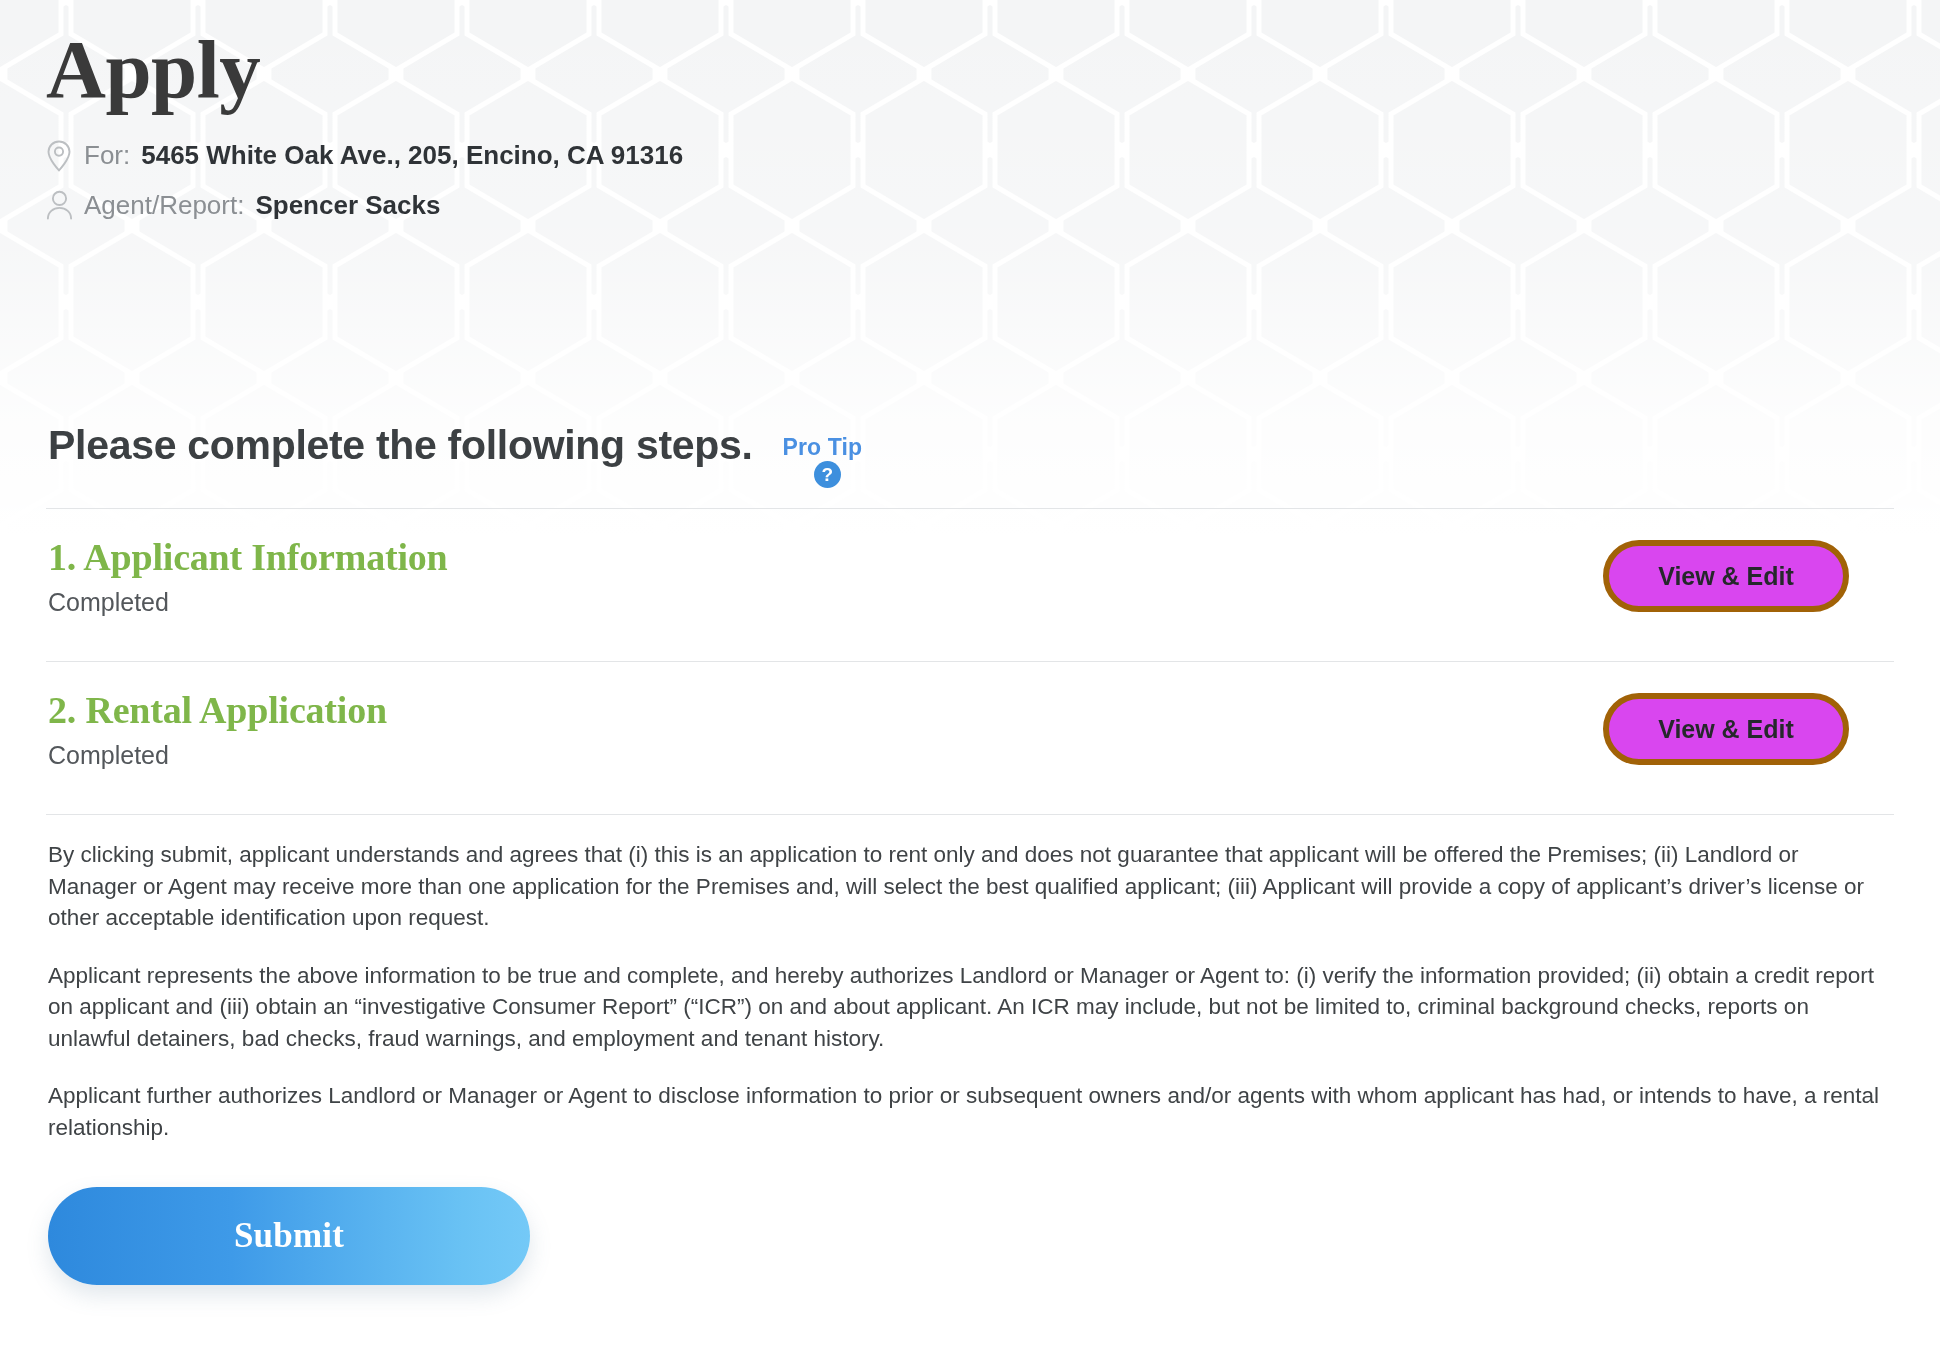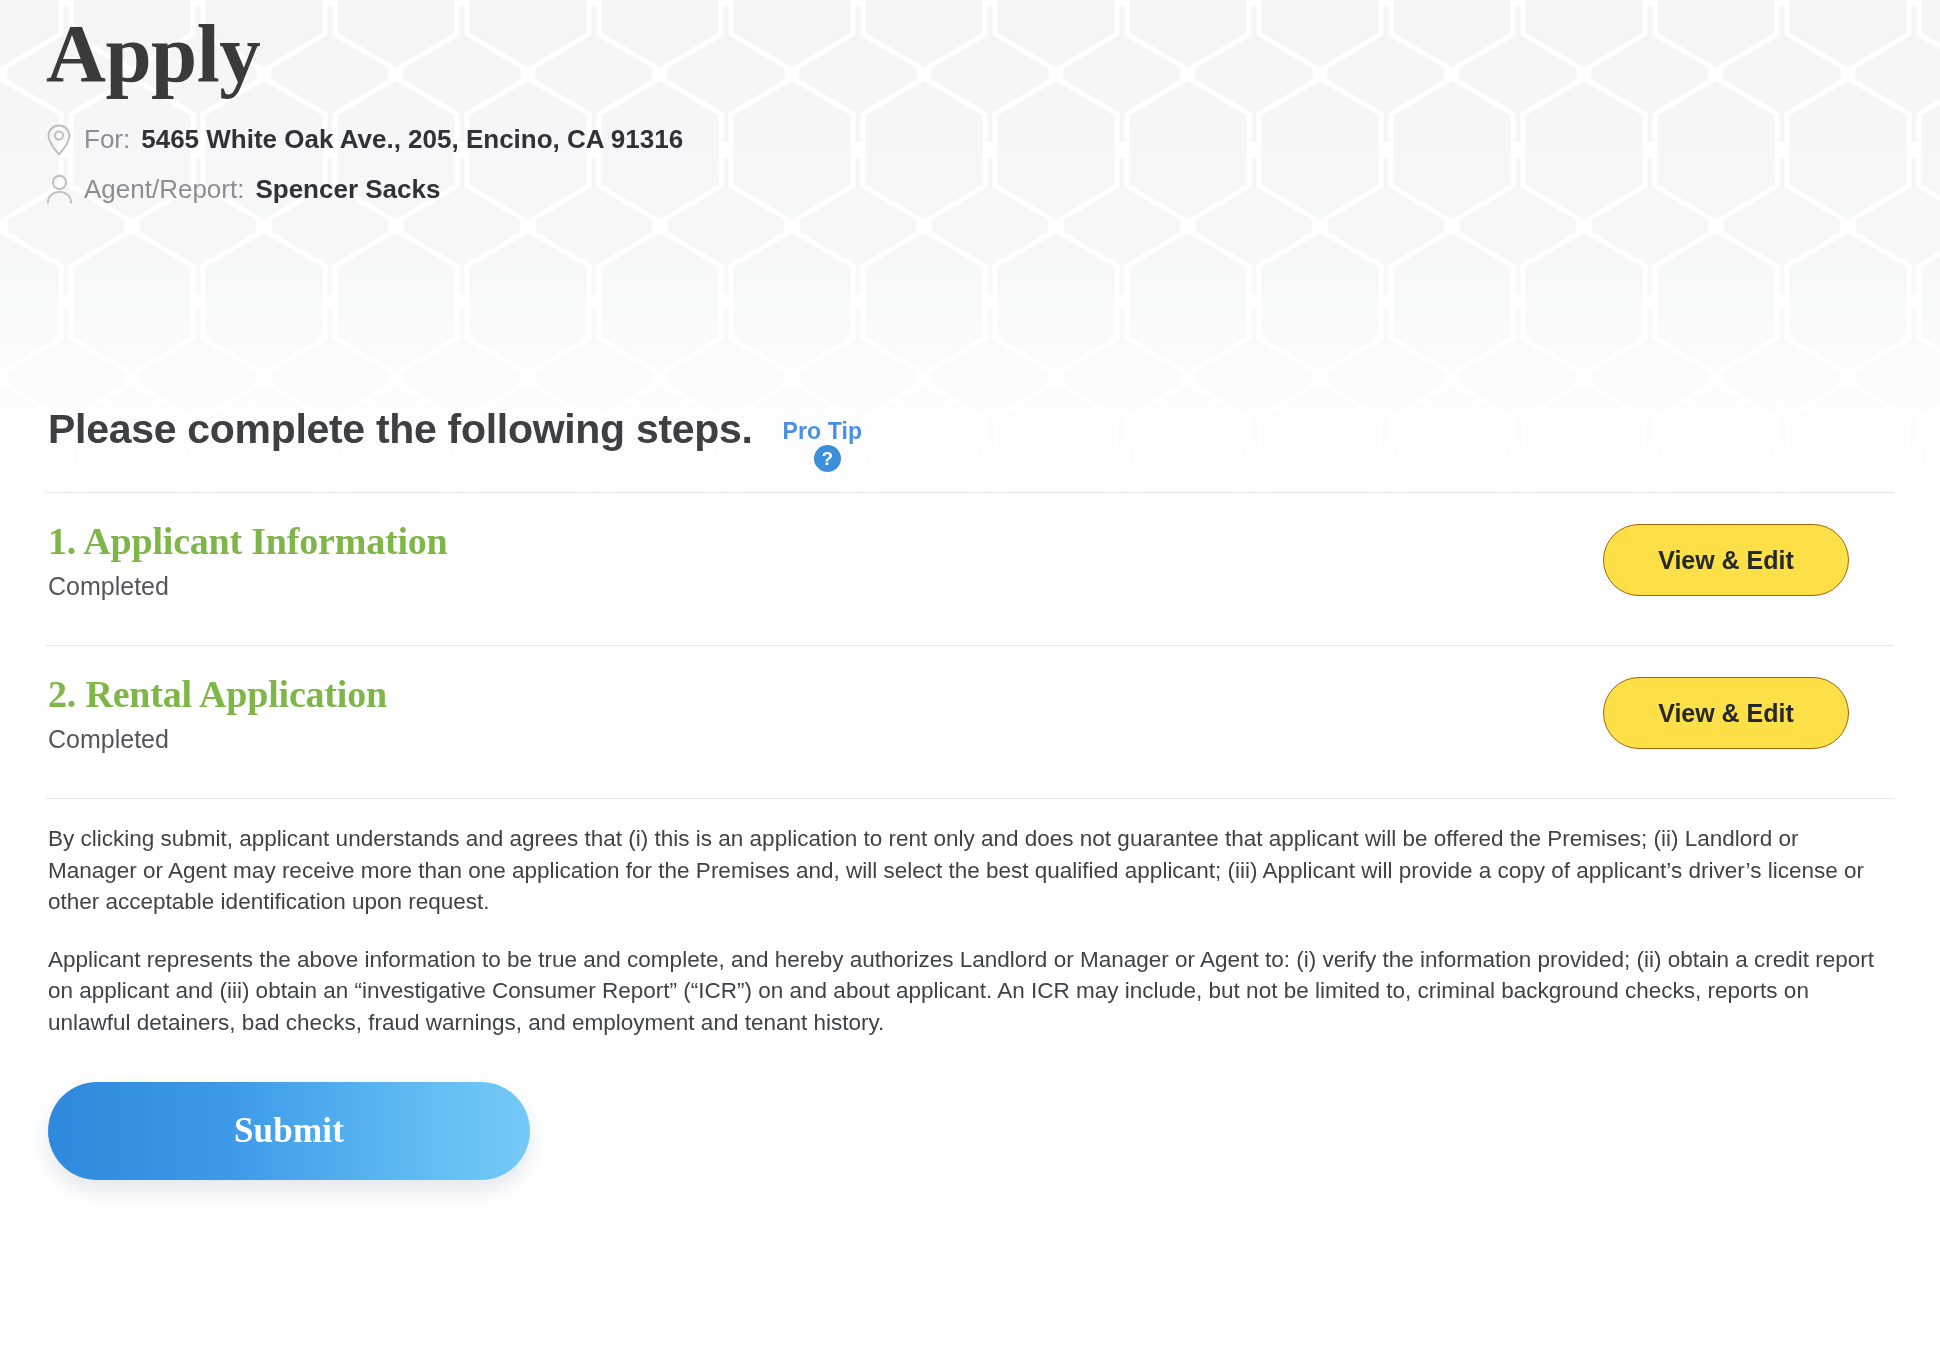--- a/index.html
+++ b/index.html
@@ -38,21 +38,21 @@
                 rgba(255,255,255,1) 96%);
     z-index: 1;
     pointer-events: none;
   }
 
   .page {
     position: relative;
     z-index: 2;
     width: 1940px;
     height: 1176px;
-    padding: 0 46px;
+    padding: 16px 46px;
   }
 
   
   .hero {
     padding-top: 10px;
   }
 
   .hero-title {
     font-family: "Liberation Serif", serif;
     font-weight: bold;
@@ -165,22 +165,22 @@
   }
 
   .step-status {
     font-size: 25px;
     color: #53575b;
     margin-top: 9px;
     font-weight: 400;
   }
 
   .view-edit-btn {
-    border: 1px solid #a16207;
-    background: #fde047;
+    border: 6px solid #a16207;
+    background: #d946ef;
     border-radius: 42px;
     width: 246px;
     height: 72px;
     font-size: 25px;
     font-weight: bold;
     color: #25282b;
     font-family: "Liberation Sans", sans-serif;
     cursor: pointer;
     display: inline-flex;
     align-items: center;
@@ -304,19 +304,20 @@
       <div class="step-status">Completed</div>
     </div>
     <button class="view-edit-btn">View &amp; Edit</button>
   </div>
 
   <div class="divider"></div>
 
   <div class="legal">
     <p>By clicking submit, applicant understands and agrees that (i) this is an application to rent only and does not guarantee that applicant will be offered the Premises; (ii) Landlord or Manager or Agent may receive more than one application for the Premises and, will select the best qualified applicant; (iii) Applicant will provide a copy of applicant’s driver’s license or other acceptable identification upon request.</p>
     <p>Applicant represents the above information to be true and complete, and hereby authorizes Landlord or Manager or Agent to: (i) verify the information provided; (ii) obtain a credit report on applicant and (iii) obtain an “investigative Consumer Report” (“ICR”) on and about applicant. An ICR may include, but not be limited to, criminal background checks, reports on unlawful detainers, bad checks, fraud warnings, and employment and tenant history.</p>
+    <p>Applicant further authorizes Landlord or Manager or Agent to disclose information to prior or subsequent owners and/or agents with whom applicant has had, or intends to have, a rental relationship.</p>
   </div>
 
   <div class="submit-wrap">
     <button class="submit-btn">Submit</button>
   </div>
 
 </div>
 
 </body></html>

